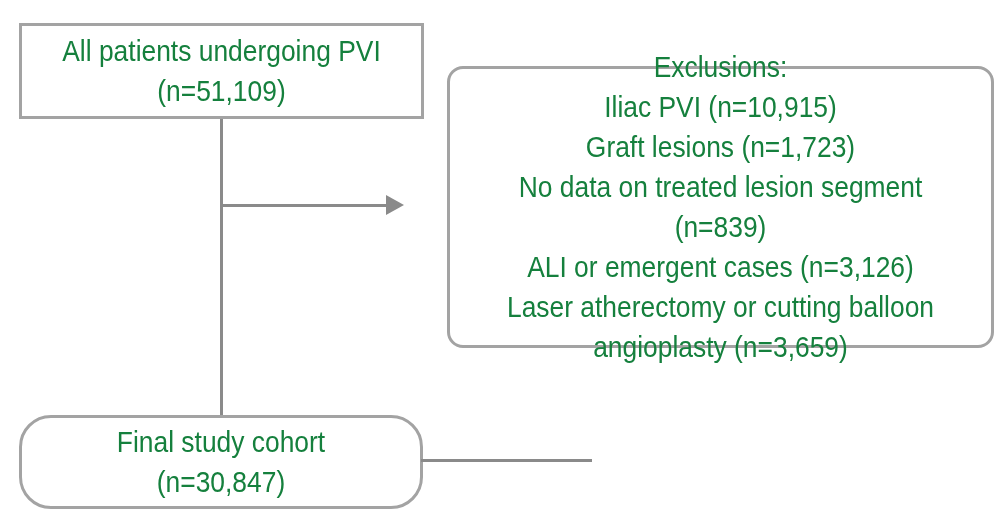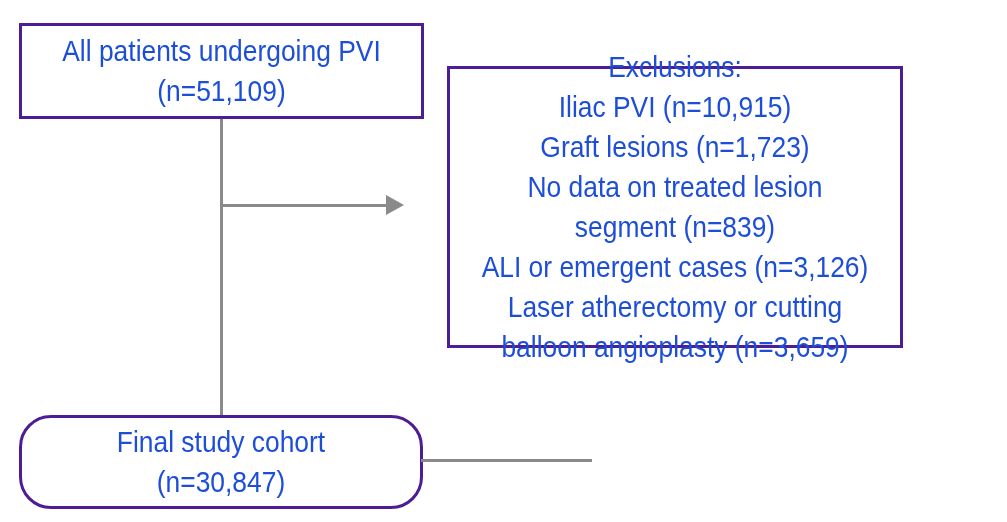--- a/index.html
+++ b/index.html
@@ -12,36 +12,36 @@
     width: 1007px;
     height: 522px;
     background: #ffffff;
     font-family: "Liberation Sans", sans-serif;
     overflow: hidden;
   }
   .box {
     position: absolute;
     box-sizing: border-box;
     background: #ffffff;
-    border: 3px solid #4c1d95;
+    border: 3px solid #a3a3a3;
     display: flex;
     align-items: center;
     justify-content: center;
-    color: #1d4ed8;
+    color: #15803d;
     font-size: 30px;
     line-height: 40px;
   }
   .box-inner {
     text-align: center;
     width: 113%;
     transform: scaleX(0.88);
     transform-origin: 50% 50%;
   }
   #box-all-patients   { left: 19px;  top: 23px;  width: 405px; height: 96px; }
-  #box-exclusions     { left: 447px; top: 66px;  width: 456px; height: 282px; }
+  #box-exclusions     { left: 447px; top: 66px;  width: 547px; height: 282px; border-radius: 16px; }
   #box-final-cohort   { left: 19px;  top: 415px; width: 404px; height: 94px; border-radius: 32px; }
   #box-medicare       { left: 592px; top: 415px; width: 400px; height: 94px; }
 
   .line {
     position: absolute;
     background: #8a8a8a;
   }
   #v-line        { left: 220px; top: 119px; width: 3px;   height: 296px; }
   #arrow-shaft   { left: 221px; top: 204px; width: 165px; height: 3px; }
   #h-line        { left: 421px; top: 459px; width: 171px; height: 3px; }

